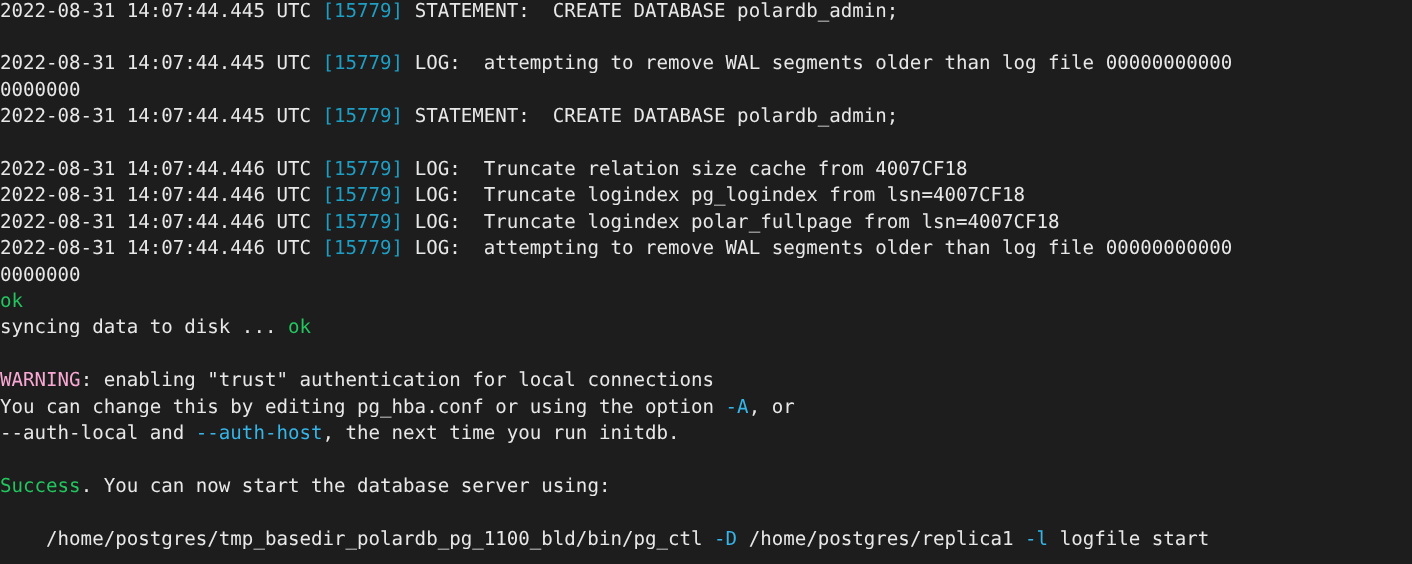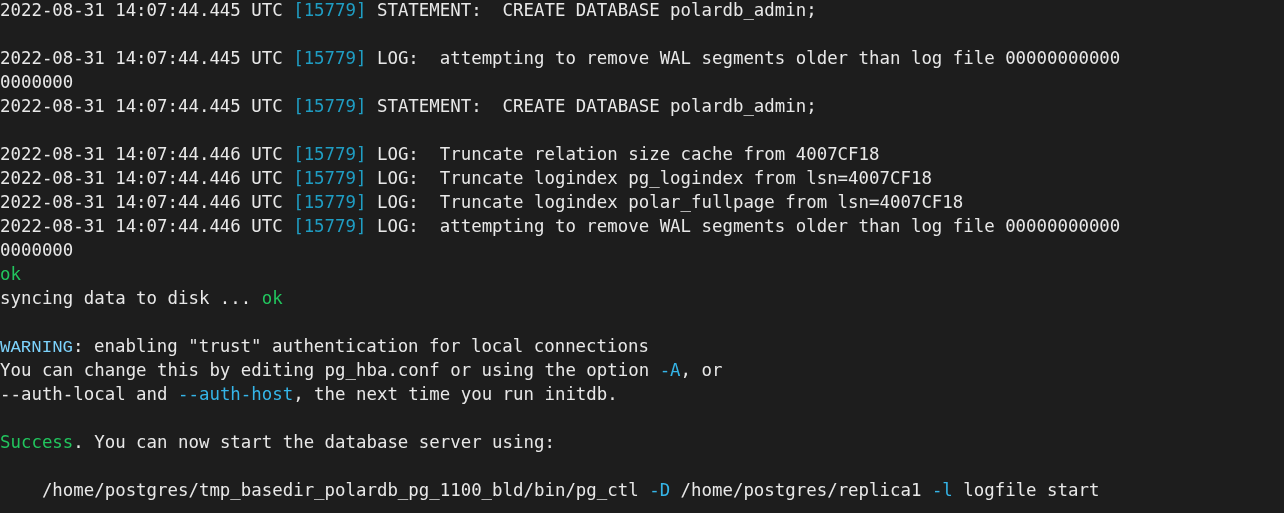--- a/index.html
+++ b/index.html
@@ -37,18 +37,18 @@
   }
   .line.first {
     height: 22px;
     line-height: 20px;
   }
   .seg { white-space: pre; }
   .c-default { color: #e8e8e8; }
   .c-pid     { color: #1f9ec4; }
   .c-flag    { color: #35b5e8; }
   .c-green   { color: #22c55e; }
-  .c-yellow  { color: #7dd3fc; font-family: Liberation Mono, monospace; }
+  .c-yellow  { color: #f9a8d4; }
 </style>
 </head>
 <body>
 
 <div id="terminal"><span class="line first"><span class="seg c-default">2022-08-31 14:07:44.445 UTC </span><span class="seg c-pid">[15779]</span><span class="seg c-default"> STATEMENT:  CREATE DATABASE polardb_admin;</span></span><span class="line">&nbsp;</span><span class="line"><span class="seg c-default">2022-08-31 14:07:44.445 UTC </span><span class="seg c-pid">[15779]</span><span class="seg c-default"> LOG:  attempting to remove WAL segments older than log file 00000000000</span></span><span class="line"><span class="seg c-default">0000000</span></span><span class="line"><span class="seg c-default">2022-08-31 14:07:44.445 UTC </span><span class="seg c-pid">[15779]</span><span class="seg c-default"> STATEMENT:  CREATE DATABASE polardb_admin;</span></span><span class="line">&nbsp;</span><span class="line"><span class="seg c-default">2022-08-31 14:07:44.446 UTC </span><span class="seg c-pid">[15779]</span><span class="seg c-default"> LOG:  Truncate relation size cache from 4007CF18</span></span><span class="line"><span class="seg c-default">2022-08-31 14:07:44.446 UTC </span><span class="seg c-pid">[15779]</span><span class="seg c-default"> LOG:  Truncate logindex pg_logindex from lsn=4007CF18</span></span><span class="line"><span class="seg c-default">2022-08-31 14:07:44.446 UTC </span><span class="seg c-pid">[15779]</span><span class="seg c-default"> LOG:  Truncate logindex polar_fullpage from lsn=4007CF18</span></span><span class="line"><span class="seg c-default">2022-08-31 14:07:44.446 UTC </span><span class="seg c-pid">[15779]</span><span class="seg c-default"> LOG:  attempting to remove WAL segments older than log file 00000000000</span></span><span class="line"><span class="seg c-default">0000000</span></span><span class="line"><span class="seg c-green">ok</span></span><span class="line"><span class="seg c-default">syncing data to disk ... </span><span class="seg c-green">ok</span></span><span class="line">&nbsp;</span><span class="line"><span class="seg c-yellow">WARNING</span><span class="seg c-default">: enabling "trust" authentication for local connections</span></span><span class="line"><span class="seg c-default">You can change this by editing pg_hba.conf or using the option </span><span class="seg c-flag">-A</span><span class="seg c-default">, or</span></span><span class="line"><span class="seg c-default">--auth-local and </span><span class="seg c-flag">--auth-host</span><span class="seg c-default">, the next time you run initdb.</span></span><span class="line">&nbsp;</span><span class="line"><span class="seg c-green">Success</span><span class="seg c-default">. You can now start the database server using:</span></span><span class="line">&nbsp;</span><span class="line"><span class="seg c-default">    /home/postgres/tmp_basedir_polardb_pg_1100_bld/bin/pg_ctl </span><span class="seg c-flag">-D</span><span class="seg c-default"> /home/postgres/replica1 </span><span class="seg c-flag">-l</span><span class="seg c-default"> logfile start</span></span></div>
 
 </body></html>

